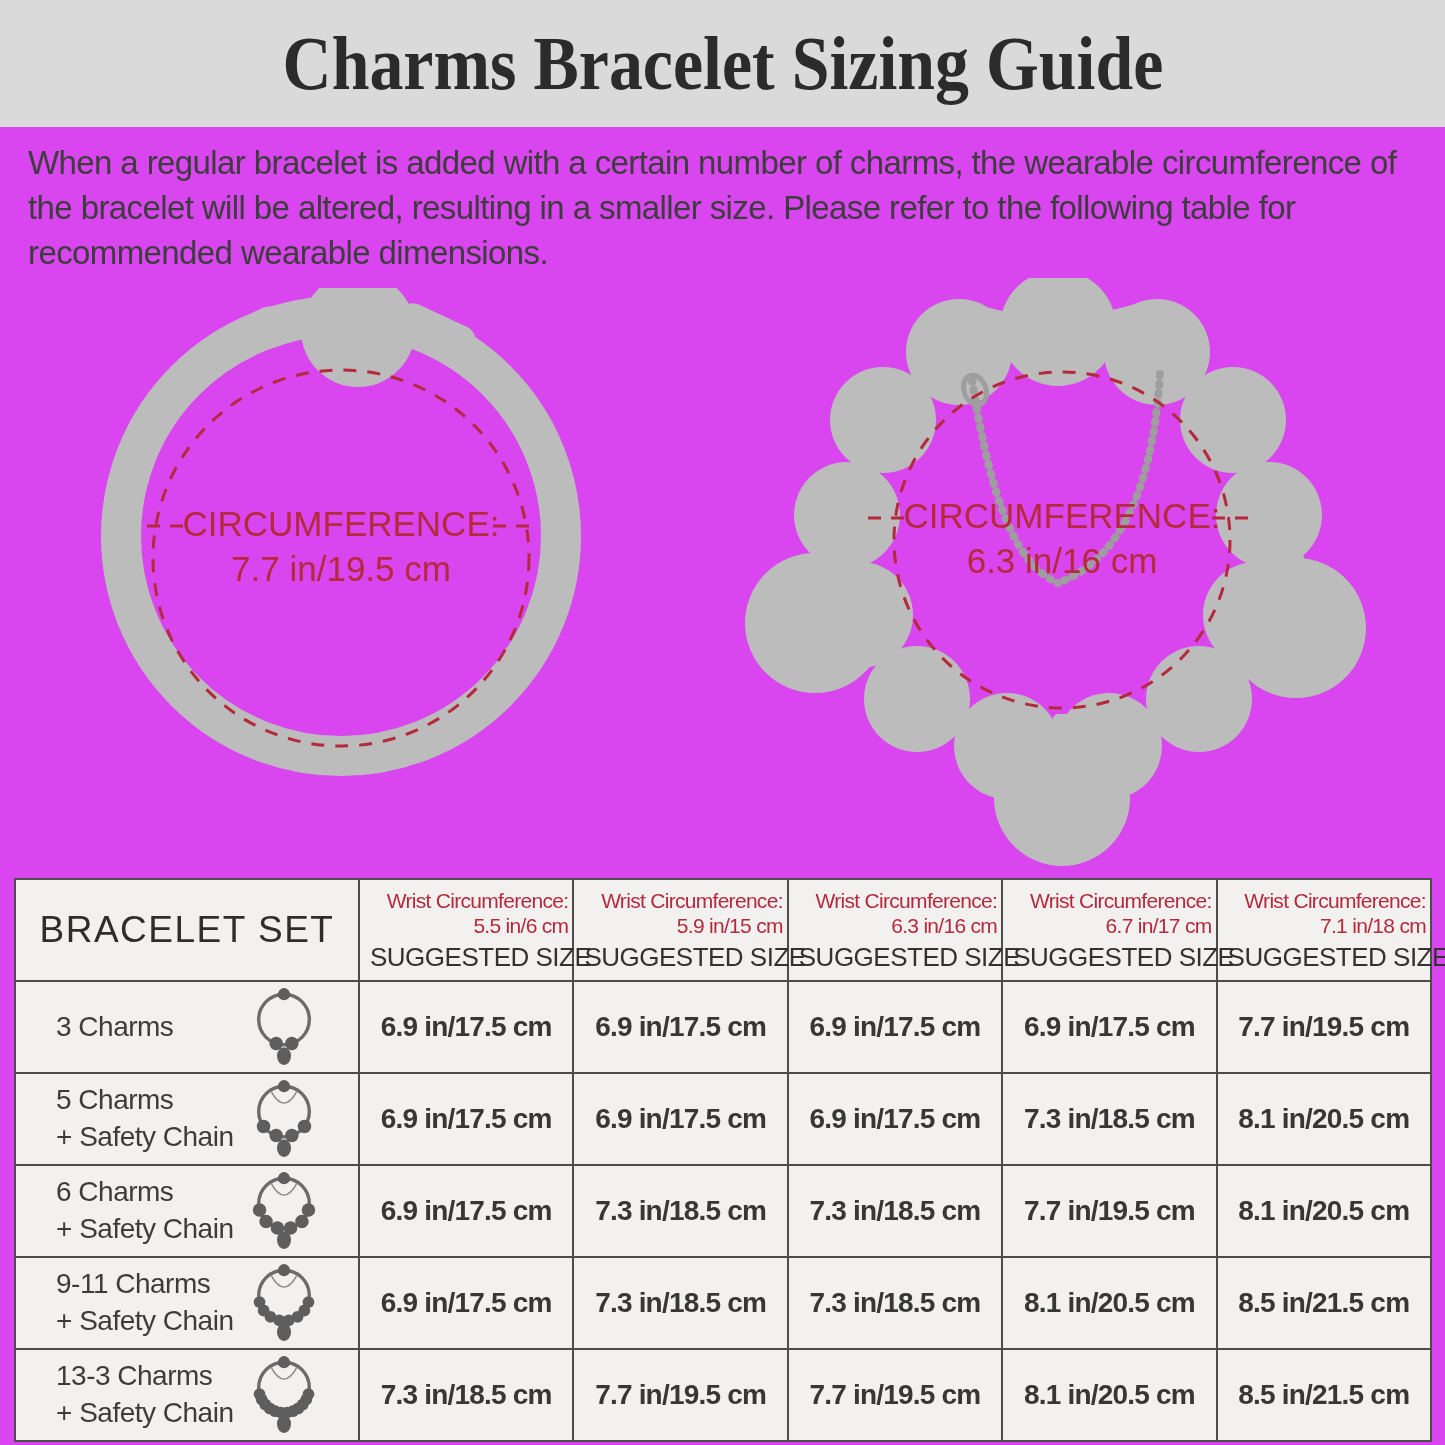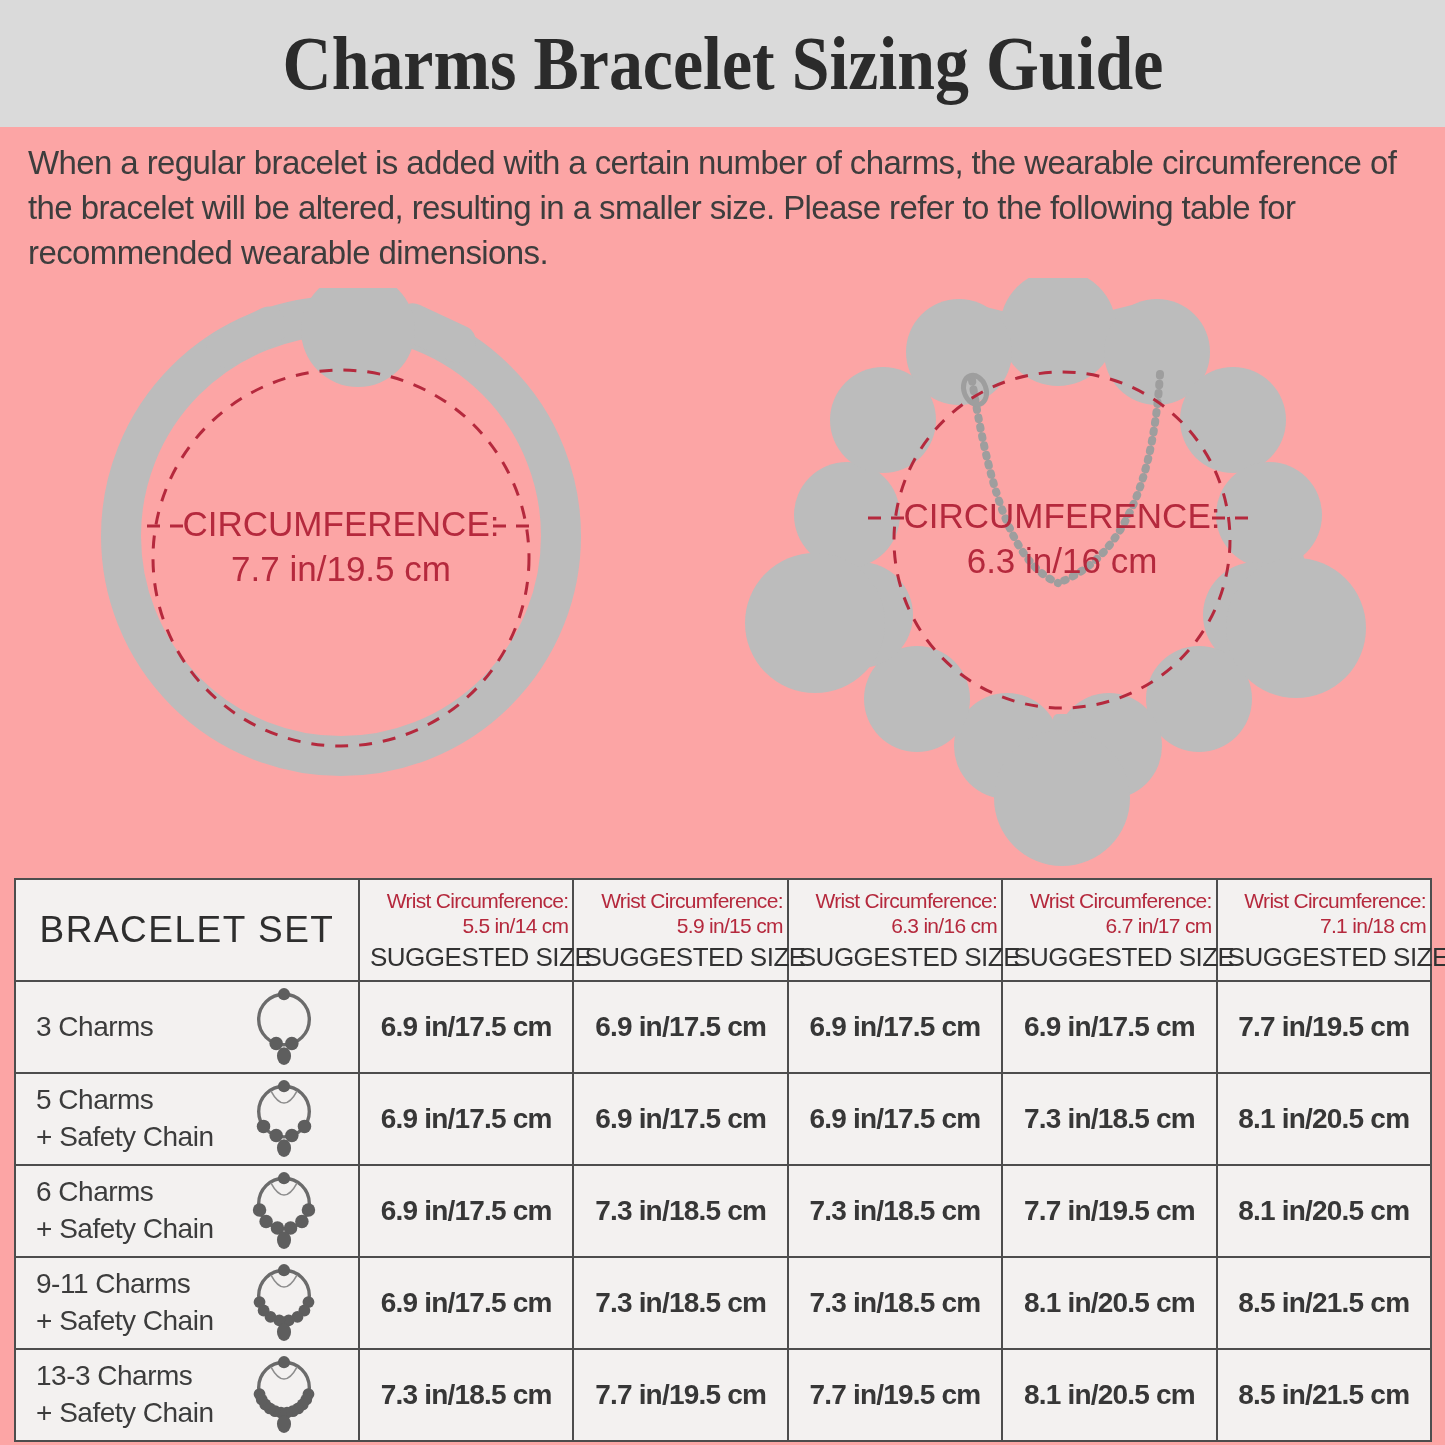--- a/index.html
+++ b/index.html
@@ -1,16 +1,16 @@
 <!DOCTYPE html>
 <html><head>
 <meta charset="utf-8">
 <style>
   html,body{margin:0;padding:0;background:#e8e6e5;}
-  #page{position:relative;width:1445px;height:1445px;background:#fca5a5;overflow:hidden;
+  #page{position:relative;width:1445px;height:1445px;background:#d946ef;overflow:hidden;
         font-family:"Liberation Sans","DejaVu Sans",sans-serif;}
 
   
   .band{position:absolute;top:0;left:0;width:1445px;height:127px;background:#dadada;
         display:flex;align-items:center;justify-content:center;}
   .title{font-family:"Liberation Serif","DejaVu Serif",serif;font-size:70px;font-weight:600;
          color:#2b2b2b;white-space:nowrap;transform:scale(0.97,1.08);letter-spacing:0px;}
 
   
   .intro{position:absolute;left:28px;top:140px;width:1400px;font-size:33px;line-height:1.37;
@@ -27,21 +27,21 @@
   table.sizing{position:absolute;left:14px;top:878px;width:1418px;border-collapse:collapse;
                table-layout:fixed;}
   table.sizing td{border:2px solid #4d4d4d;padding:0;vertical-align:middle;background:#f3f1f0;}
   col.c-set{width:344px;}
   tr.hdr-row{height:102px;}
   tr.data-row{height:90px;}
   .set-hdr{text-align:center;font-size:37px;letter-spacing:1.5px;color:#2e2e2e;}
   .hdr-inner{padding:6px 4px 4px 10px;text-align:right;}
   .wrist{color:#b5293d;font-size:21px;line-height:1.18;letter-spacing:-0.7px;white-space:nowrap;}
   .suggested{color:#323232;font-size:26px;margin-top:3px;letter-spacing:-0.5px;white-space:nowrap;}
-  .label-flex{display:flex;align-items:center;justify-content:space-between;padding:0 30px 0 20px;}
+  .label-flex{display:flex;align-items:center;justify-content:space-between;padding:0 30px 0 40px;}
   .row-label{font-size:28px;line-height:1.32;color:#3c3c3c;letter-spacing:-0.5px;white-space:nowrap;}
   .row-label span{display:block;}
   .size-cell{text-align:center;font-size:28px;color:#373737;letter-spacing:-0.8px;font-weight:bold;}
   svg.charm-icon{width:88px;height:90px;flex:0 0 auto;}
 </style>
 </head>
 <body>
 
 <div id="page">
 
@@ -113,21 +113,21 @@
         <col>
         <col>
         <col>
     </colgroup>
     <tbody>
         <tr class="hdr-row">
       <td class="set-hdr">BRACELET SET</td>
       <td>
             <div class="hdr-inner">
         <div class="wrist"><span>Wrist Circumference:</span><br>
-          <span>5.5 in/14 cm</span></div>
+          <span>5.5 in/6 cm</span></div>
         <div class="suggested">SUGGESTED SIZE</div>
       </div>
           </td>
       <td>
             <div class="hdr-inner">
         <div class="wrist"><span>Wrist Circumference:</span><br>
           <span>5.9 in/15 cm</span></div>
         <div class="suggested">SUGGESTED SIZE</div>
       </div>
           </td>

